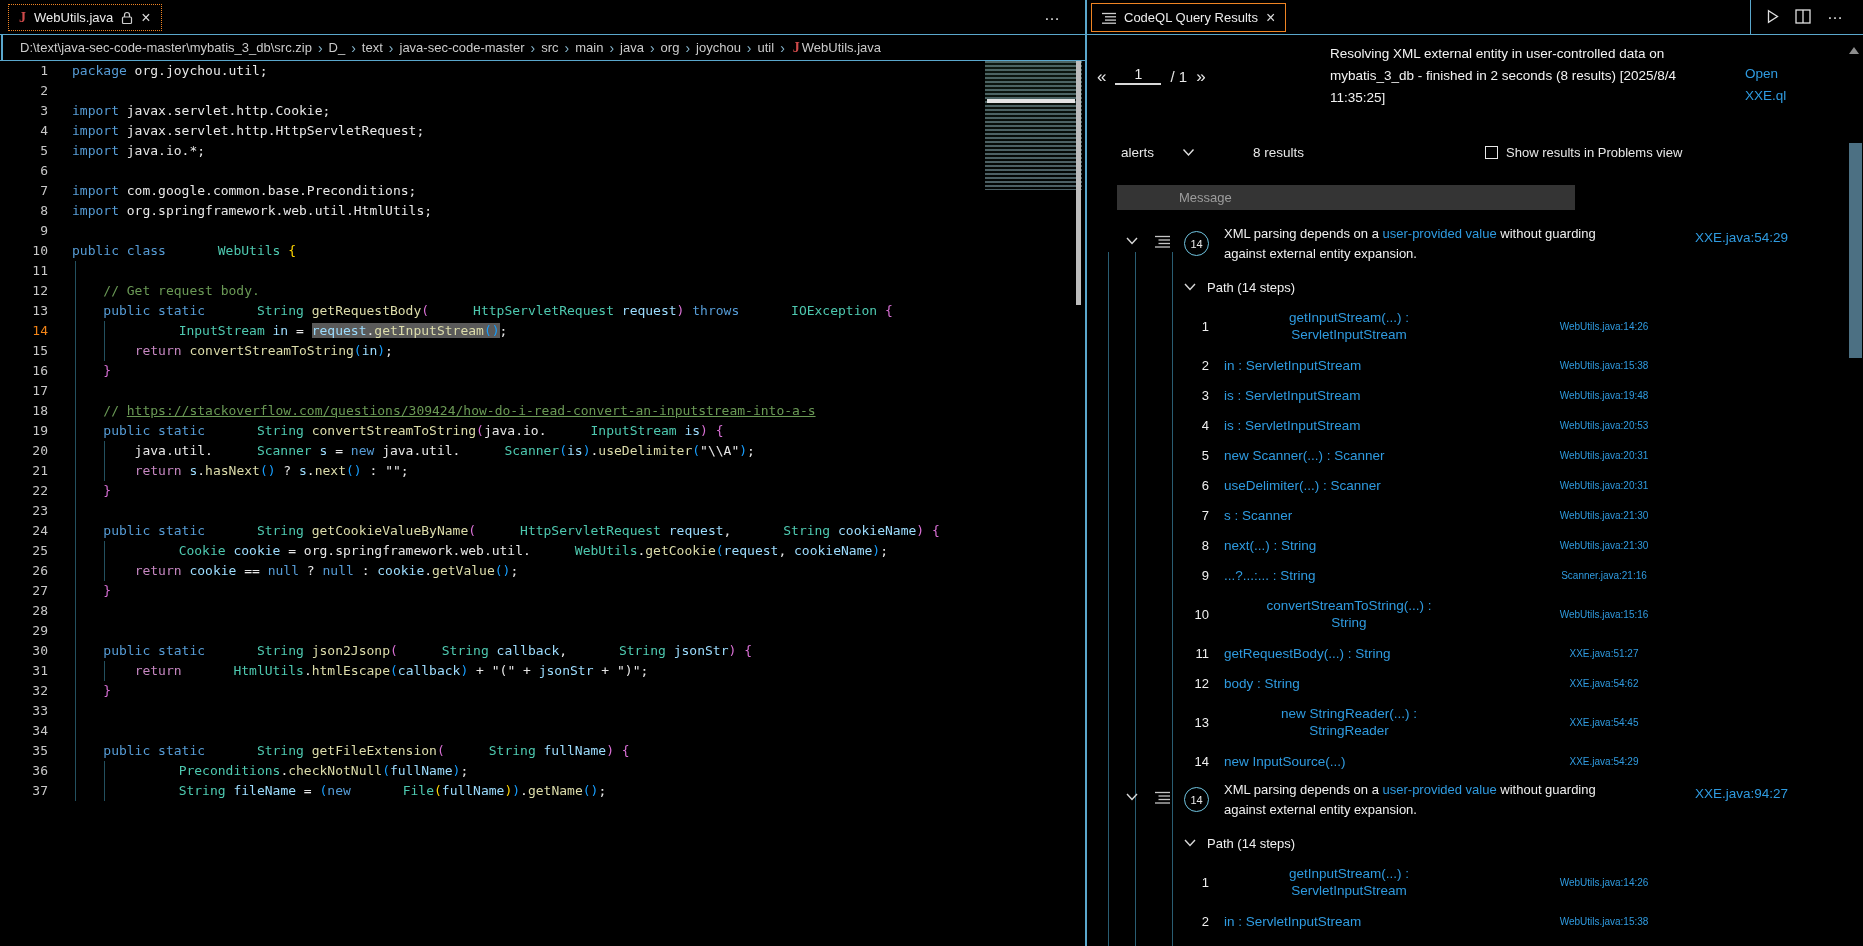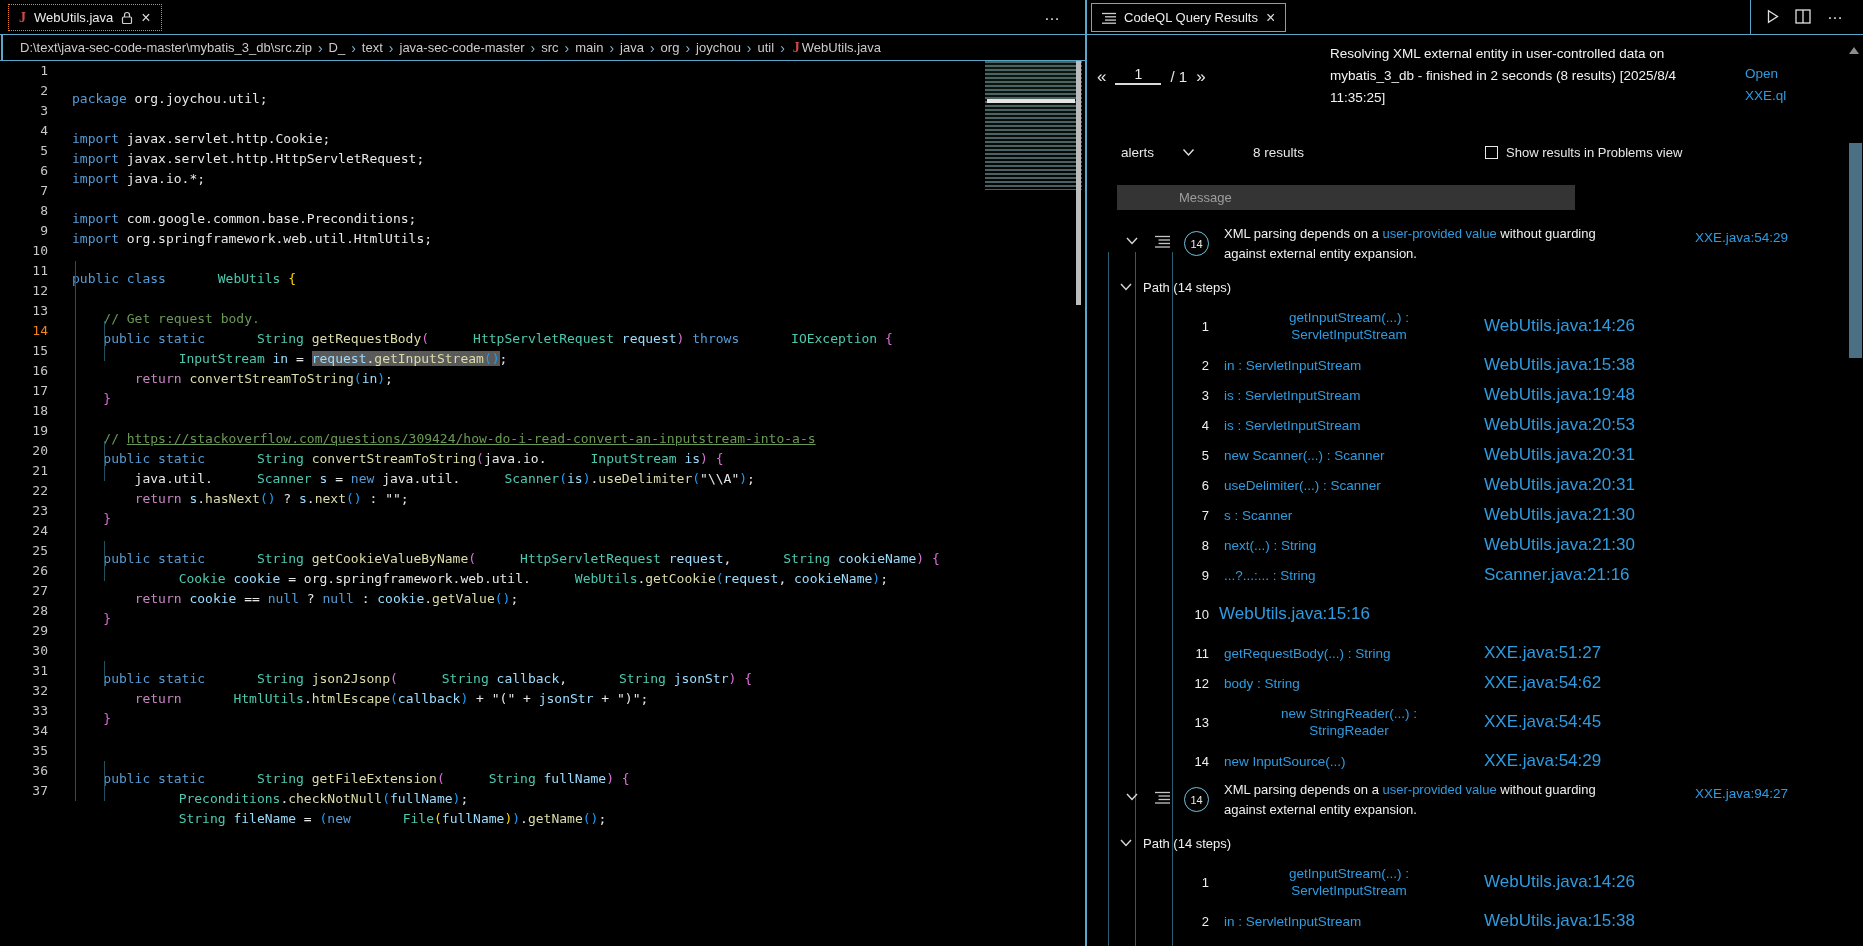--- a/index.html
+++ b/index.html
@@ -32,21 +32,21 @@
   .bc-sep{color:#86b6cd;font-size:14px;padding:0 6px;}
   #bc-underline{position:absolute;left:0;top:60px;width:1085px;height:1px;background:var(--cb);}
   #left-border{position:absolute;left:1px;top:35px;width:2px;height:911px;background:var(--cb);}
 
   
   #editor{position:absolute;left:0;top:61px;width:1085px;height:885px;background:var(--bg);
           font-family:"DejaVu Sans Mono","Liberation Mono",monospace;font-size:13px;}
   .cl{display:flex;height:20px;line-height:20px;}
   .ln{width:48px;flex:none;text-align:right;color:#c8c8c8;}
   .ln.act{color:#f38518;}
-  .ct{margin-left:24px;white-space:pre;margin-top:28px;}
+  .ct{margin-left:24px;white-space:pre;}
   .k{color:#569cd6;} .r{color:#c586c0;} .y{color:#4ec9b0;padding-left:44px;} .f{color:#dcdcaa;text-align:center;}
   .v{color:#9cdcfe;} .c{color:#6a9955;} .u{color:#6a9955;text-decoration:underline;}
   .s{color:#e8e8e8;} .p{color:#e8e8e8;}
   .b1{color:#ffd602;} .b2{color:#da70d6;} .b3{color:#179fff;}
   .h{background:#5a5a5a;}
   .ig{position:absolute;width:1px;background:#23505f;}
 
   
   #minimap{position:absolute;left:985px;top:61px;width:97px;height:129px;
     background:
@@ -81,27 +81,27 @@
 
   #tree{position:absolute;left:0;top:185px;width:760px;}
   .alertrow{position:relative;height:52px;}
   .alertrow .chev{position:absolute;left:38px;top:16px;}
   .alertrow .listic{position:absolute;left:68px;top:15px;}
   .badge{position:absolute;left:97px;top:11px;width:25px;height:25px;border:1px solid #6fc3df;
          border-radius:50%;display:flex;align-items:center;justify-content:center;font-size:11px;color:#e8e8e8;}
   .amsg{position:absolute;left:137px;top:4px;width:372px;line-height:19.5px;color:#efefef;}
   .amsg .mlink{color:var(--link);}
   .aloc{position:absolute;left:608px;top:10px;color:var(--link);font-size:13.5px;}
-  .pathrow{height:30px;display:flex;align-items:center;padding-left:32px;gap:10px;color:#efefef;}
+  .pathrow{height:30px;display:flex;align-items:center;padding-left:96px;gap:10px;color:#efefef;}
   .steprow{display:flex;align-items:center;height:30px;}
   .steprow.double{height:48px;}
   .sn{width:122px;flex:none;text-align:right;color:#efefef;}
   .slabel{width:250px;flex:none;margin-left:15px;color:var(--link);font-size:13.5px;line-height:17px;}
   .slabel.two{text-align:center;}
-  .sloc{width:240px;flex:none;margin-left:10px;text-align:left;color:var(--link);font-size:17px;}
+  .sloc{width:240px;flex:none;margin-left:10px;text-align:center;color:var(--link);font-size:10px;}
 
   
   #rsb-up{position:absolute;right:4px;top:12px;width:0;height:0;
           border-left:5px solid transparent;border-right:5px solid transparent;border-bottom:7px solid #8d8d8d;}
   #rsb-thumb{position:absolute;right:1px;top:108px;width:13px;height:215px;background:#4c7083;}
 
   svg{display:block;}
 </style>
 </head>
 <body>
@@ -444,20 +444,21 @@
         <span class="slabel">next(...) : String</span>
         <span class="sloc">WebUtils.java:21:30</span>
       </div>
       <div class="steprow">
         <span class="sn">9</span>
         <span class="slabel">...?...:... : String</span>
         <span class="sloc">Scanner.java:21:16</span>
       </div>
       <div class="steprow double">
         <span class="sn">10</span>
+        <span class="slabel two">convertStreamToString(...) :<br>String</span>
         <span class="sloc">WebUtils.java:15:16</span>
       </div>
       <div class="steprow">
         <span class="sn">11</span>
         <span class="slabel">getRequestBody(...) : String</span>
         <span class="sloc">XXE.java:51:27</span>
       </div>
       <div class="steprow">
         <span class="sn">12</span>
         <span class="slabel">body : String</span>

